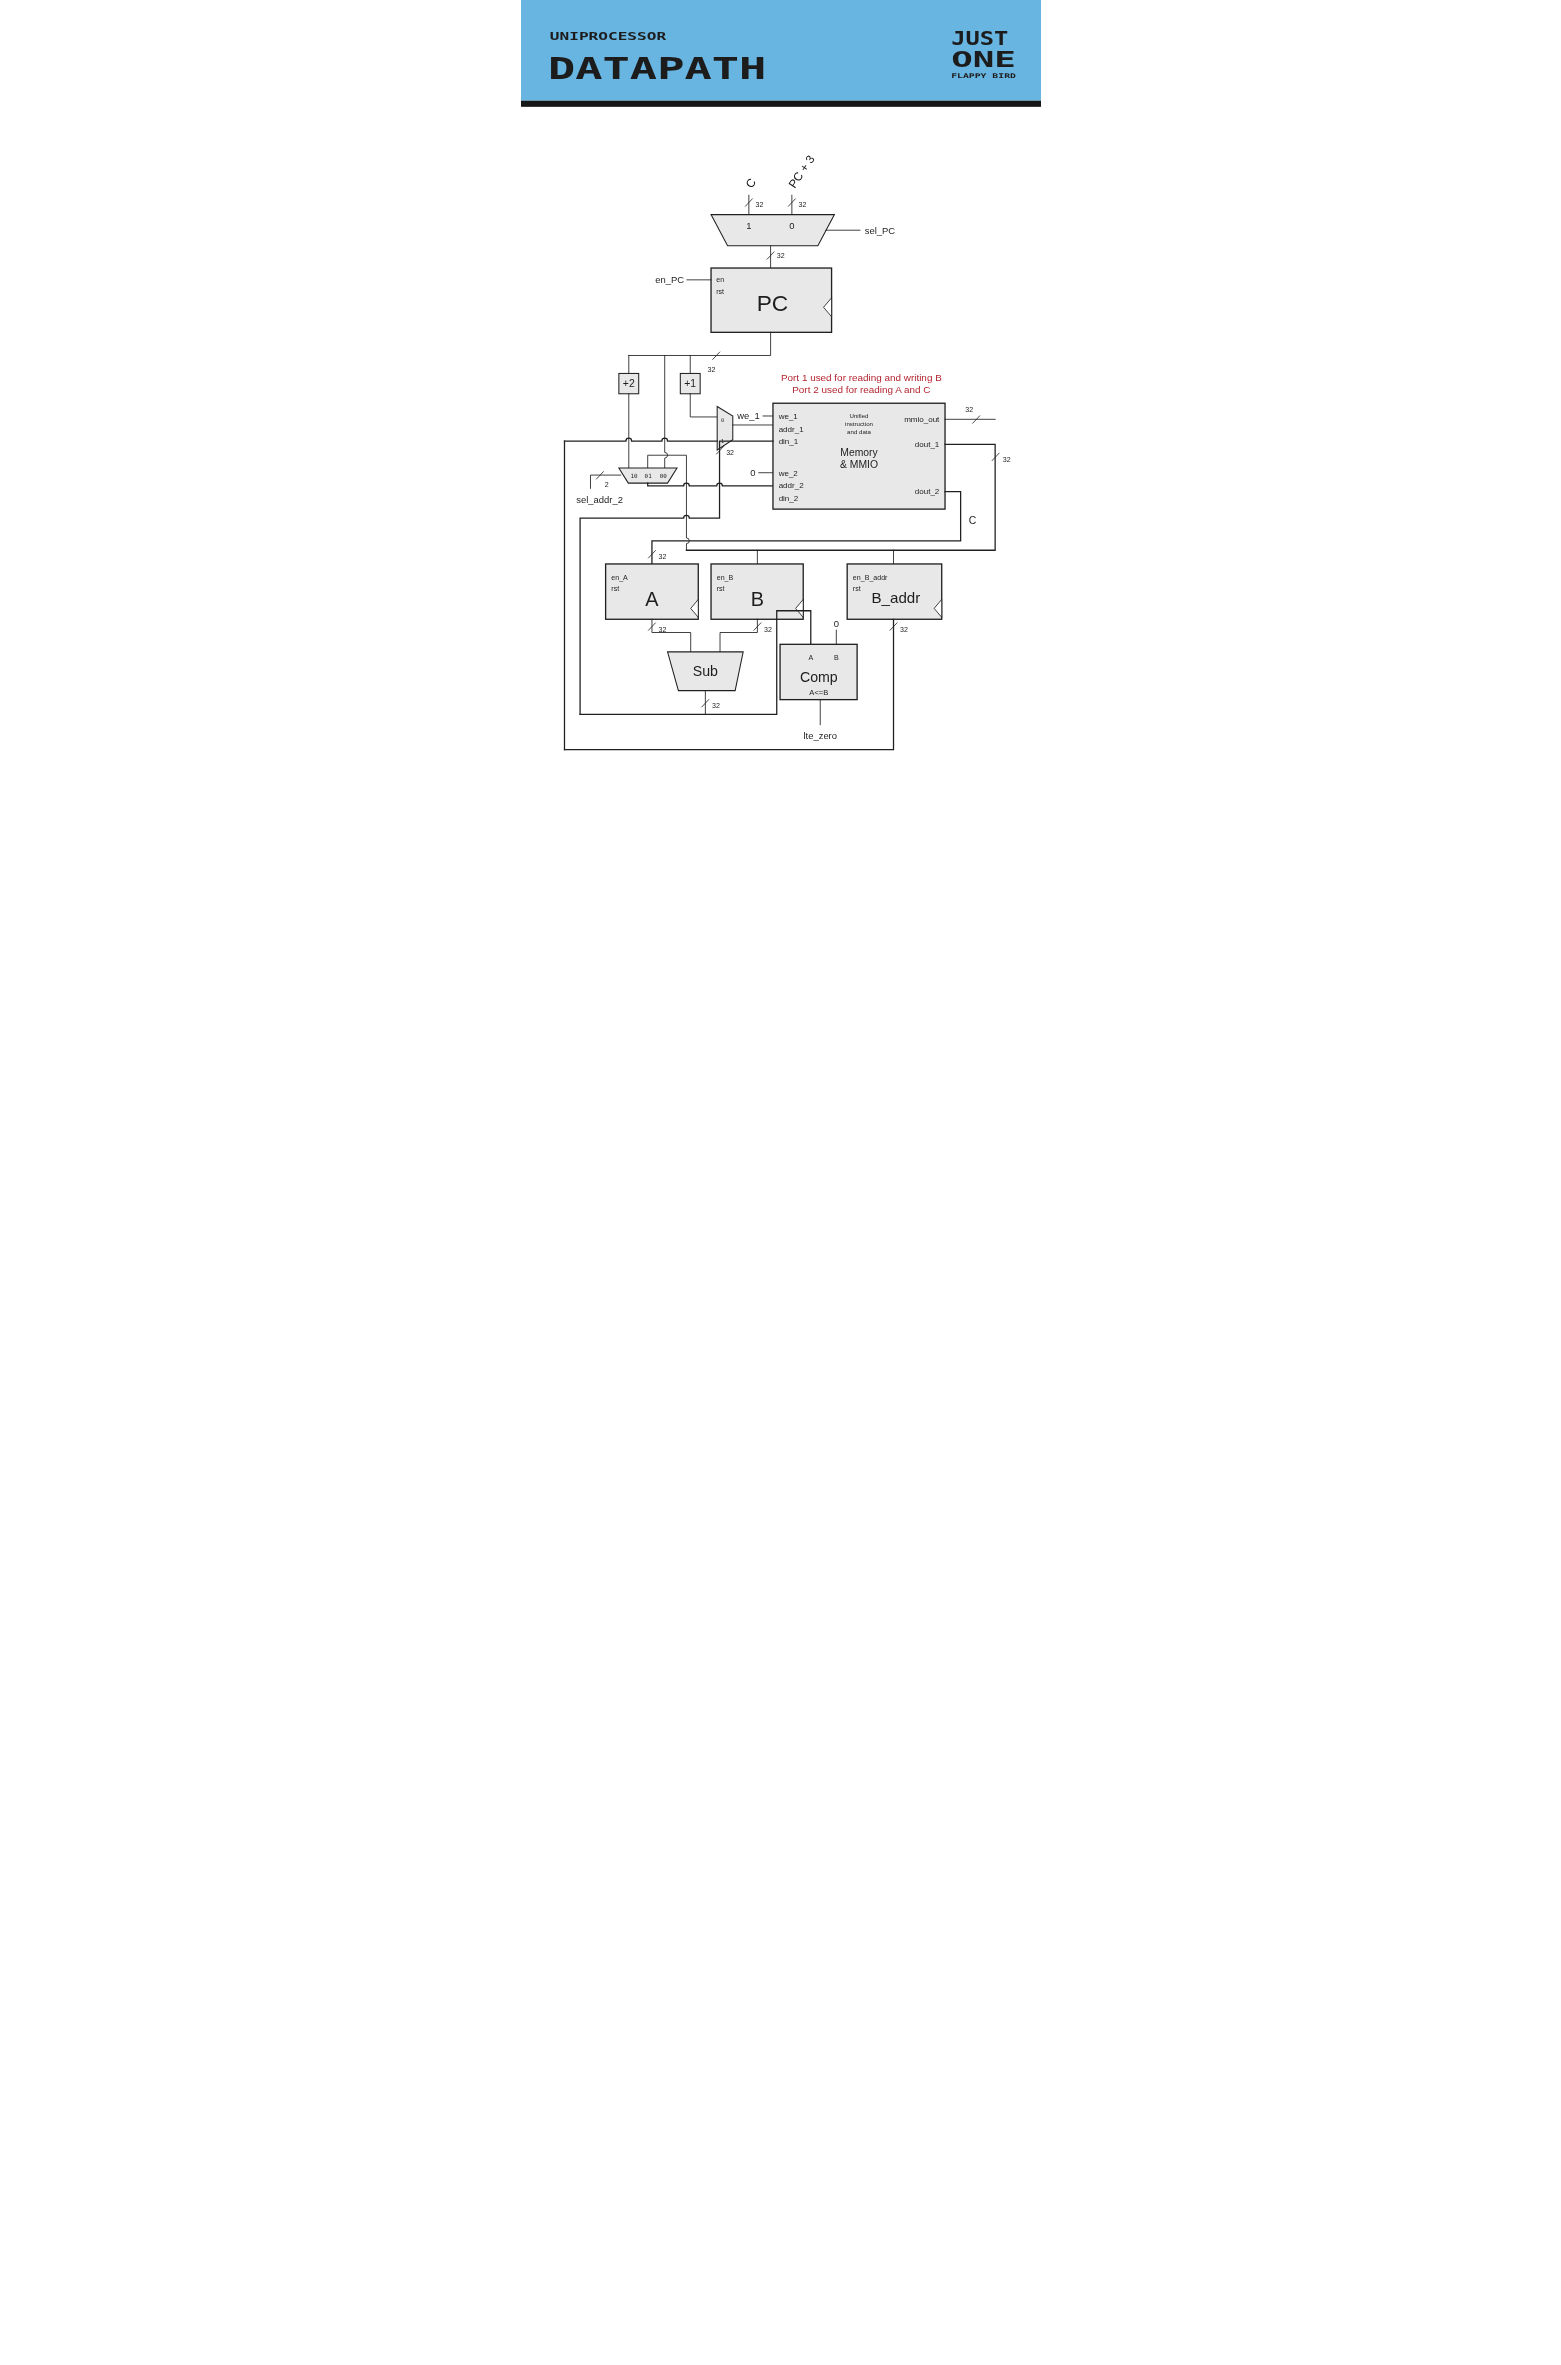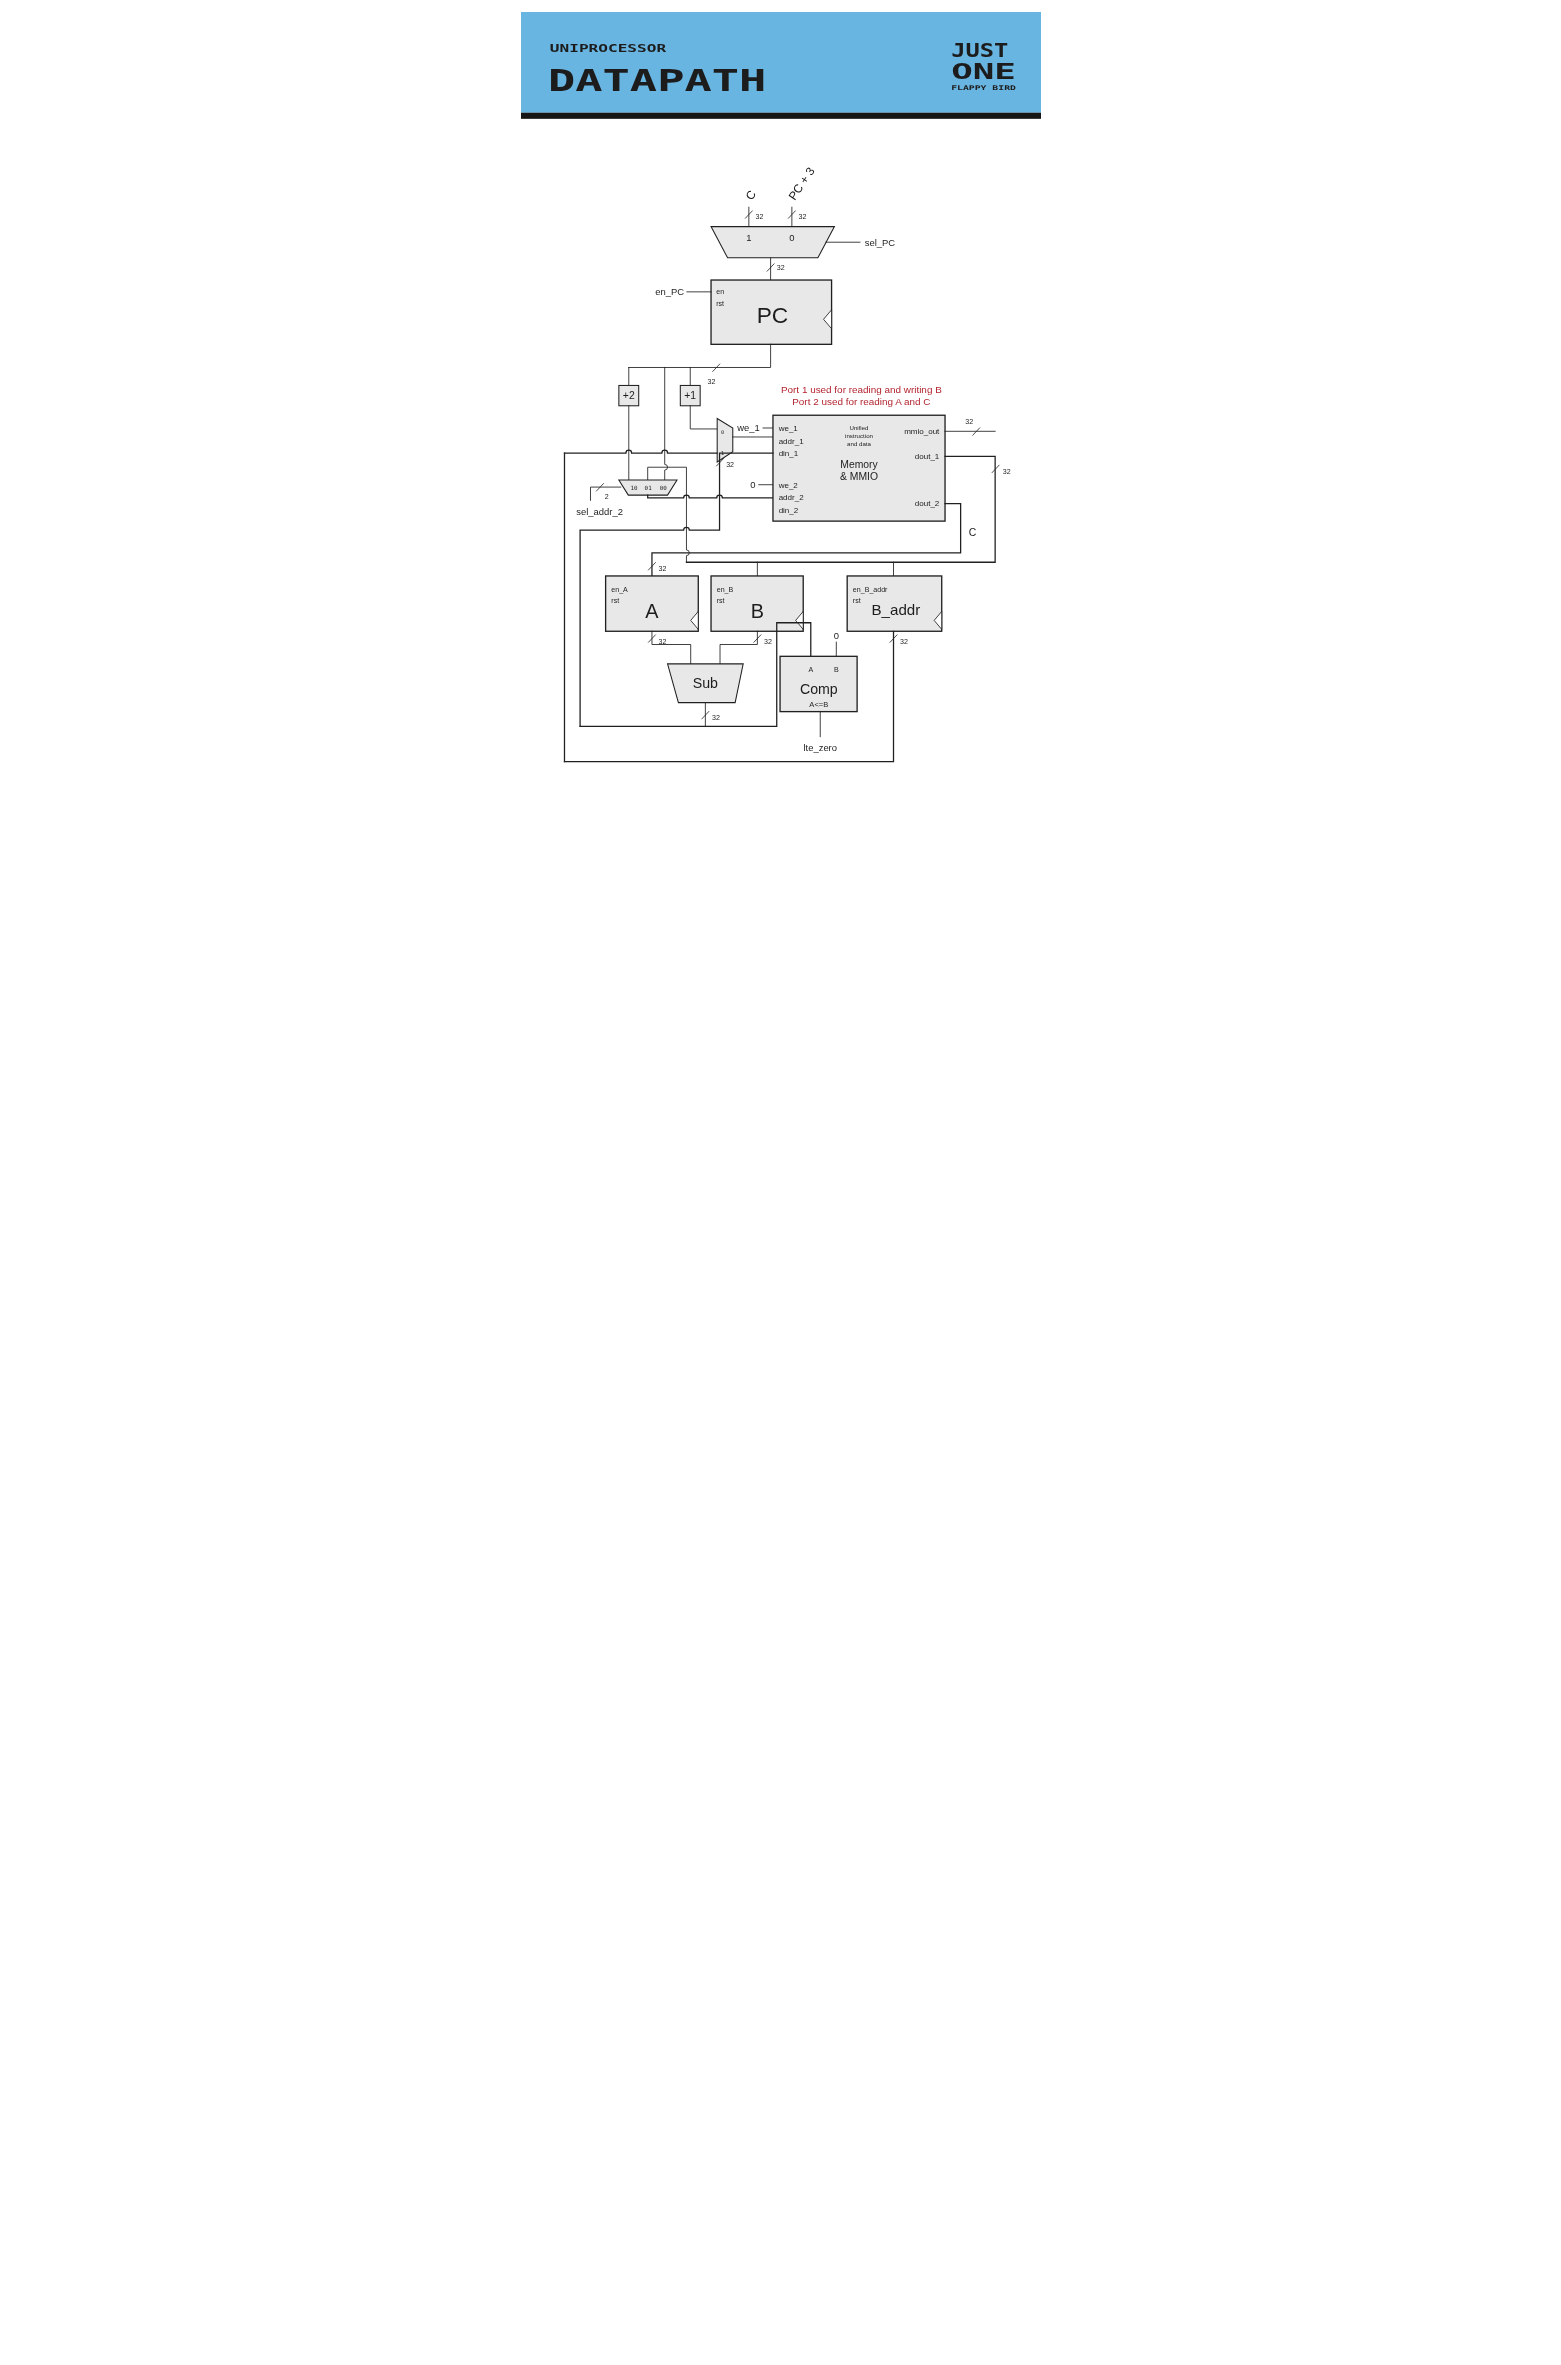--- a/index.html
+++ b/index.html
@@ -1,16 +1,16 @@
 <!DOCTYPE html>
 <html style="font-size:7.6px"><head>
 <meta charset="utf-8">
 <style>
   html,body{margin:0;padding:0;background:#ffffff;}
-  .page{width:100%;max-width:520px;margin:12px auto;}
+  .page{width:100%;max-width:520px;margin:0 auto;}
   svg{display:block;width:100%;height:auto;font-family:"Liberation Sans",sans-serif;}
   .w{stroke:#202020;stroke-width:1.8;fill:none;stroke-linecap:square;stroke-linejoin:miter;}
   .bus{stroke-width:2.7;}
   .slash{stroke:#202020;stroke-width:1.7;fill:none;}
   .box{fill:#e8e8e8;stroke:#202020;stroke-width:2.2;}
   .heavy{stroke-width:2.8;}
   .lbl{fill:#1d1d1d;}
   .mono{font-family:"DejaVu Sans Mono",monospace;}
   .pix{font-family:"DejaVu Sans Mono",monospace;font-weight:bold;fill:#1c1c1c;}
   .red{fill:#b3242f;font-weight:500;}

